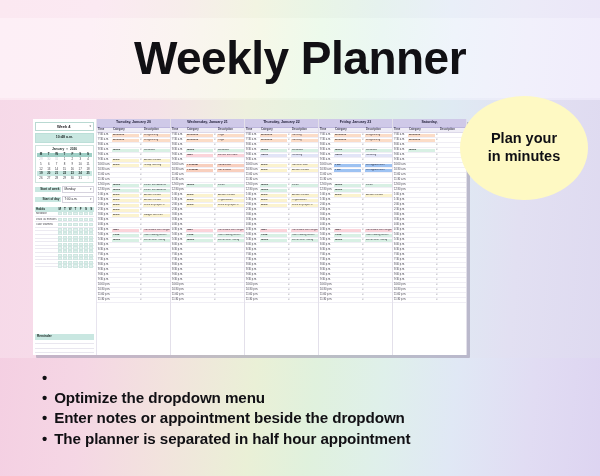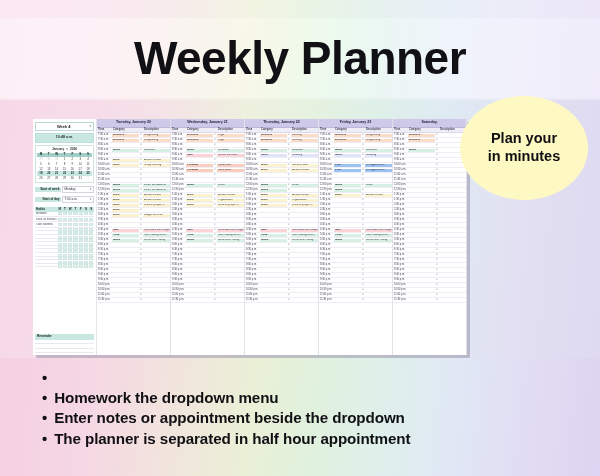--- a/index.html
+++ b/index.html
@@ -1548,21 +1548,21 @@
     <div>in minutes</div>
   </div>
 </div>
 
 <div id="bullets">
     <div class="bullet">
       <span class="dot">•</span>
     </div>
     <div class="bullet">
       <span class="dot">•</span>
-      <span>Homework the dropdown menu</span>
+      <span>Optimize the dropdown menu</span>
     </div>
     <div class="bullet">
       <span class="dot">•</span>
       <span>Enter notes or appointment beside the dropdown</span>
     </div>
     <div class="bullet">
       <span class="dot">•</span>
       <span>The planner is separated in half hour appointment</span>
     </div>
   </div>

